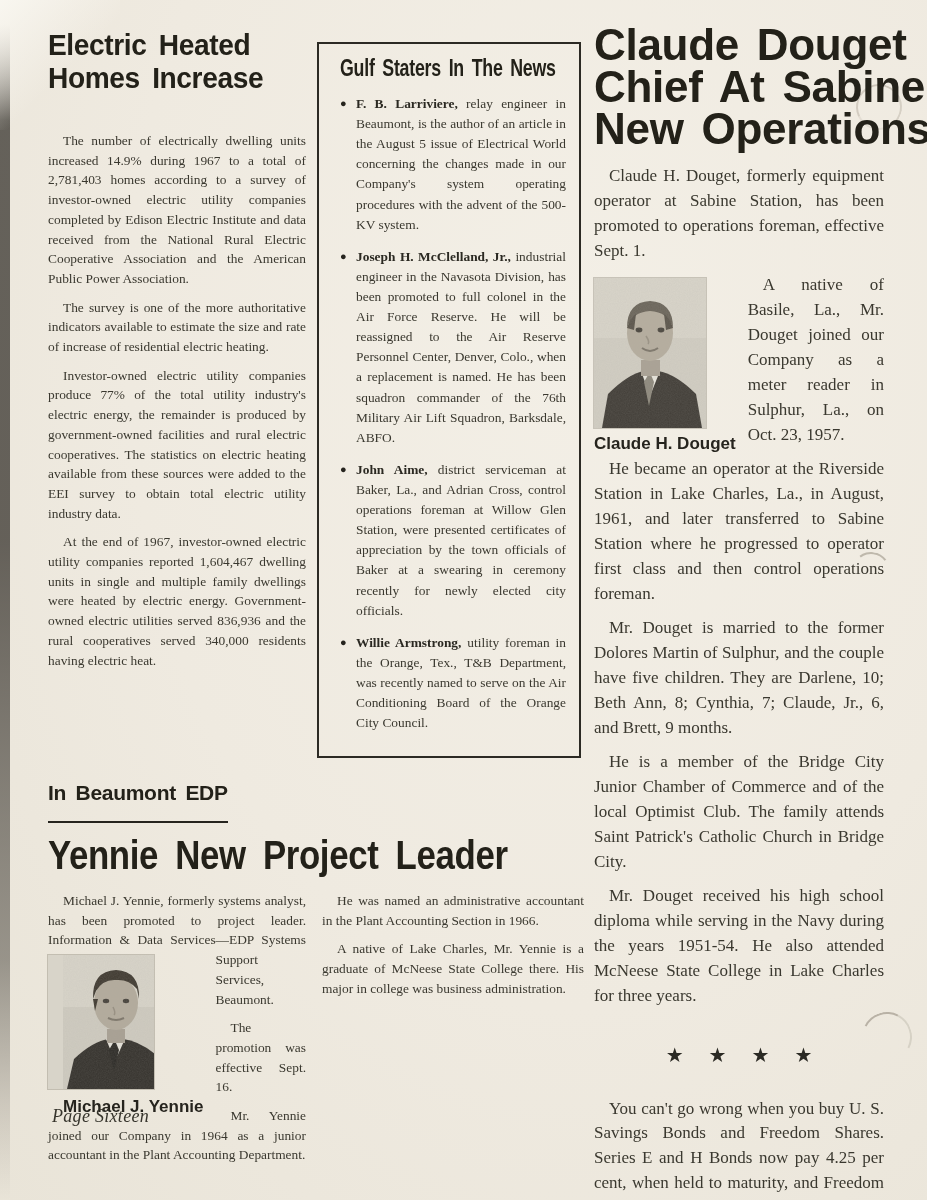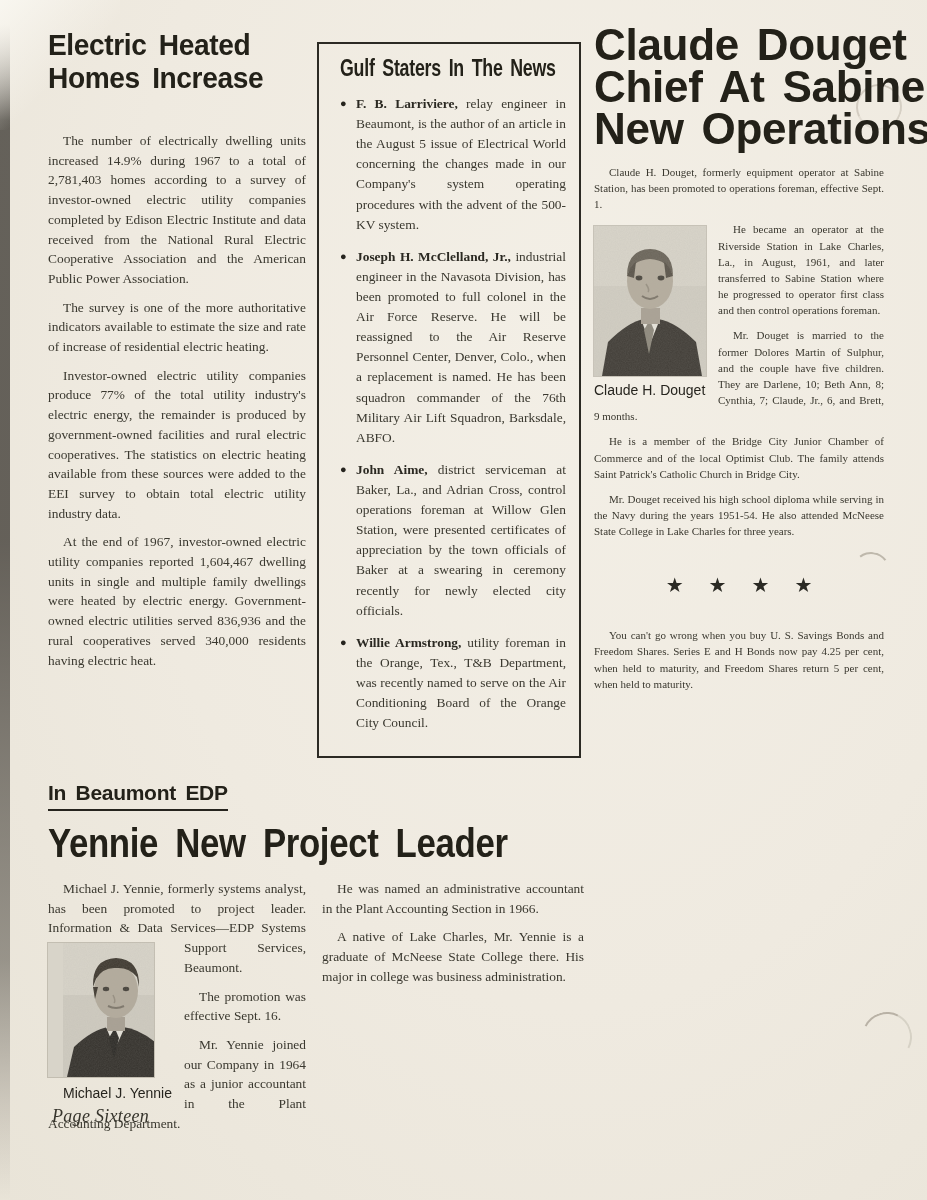--- a/index.html
+++ b/index.html
@@ -43,38 +43,38 @@
     letter-spacing:-0.3px;word-spacing:4px;margin:2px 0 12px 0;}
   ul.gulf-list{list-style:none;margin:0;padding:0;}
   li.gitem{position:relative;padding-left:16px;margin-bottom:12px;
     font-size:13.4px;line-height:1.5;text-align:justify;color:#3a382f;}
   li.gitem .bullet{position:absolute;left:0;top:1px;font-size:11px;color:#26241e;}
   li.gitem .gname{font-weight:700;color:#2b2922;}
 
   
   .col-right{position:absolute;left:594px;top:24px;width:290px;}
   .col-right .headline{font-size:44px;line-height:42px;letter-spacing:-0.3px;word-spacing:6px;margin-bottom:14px;}
-  .col-right p.body{font-size:11px;}
+  .col-right p.body{font-size:17px;}
 
   
   .photo-float{float:left;margin:5px 12px 2px 0;}
   .photo-frame{background:#d8d4c9;box-shadow:0 0 0 1px rgba(120,114,100,0.35);overflow:hidden;}
-  .photo-caption{font-family:"Liberation Sans", sans-serif;font-weight:400;
-    font-size:14px;color:#26241e;margin-top:6px;white-space:nowrap;}
+  .photo-caption{font-family:"Liberation Sans", sans-serif;font-weight:700;
+    font-size:17px;color:#26241e;margin-top:6px;white-space:nowrap;}
   .douget-photo .photo-frame{width:112px;height:150px;}
   .yennie-photo .photo-frame{width:106px;height:134px;}
 
   .stars-row{text-align:center;font-size:20px;letter-spacing:10px;color:#2b2a24;
     margin:34px 0 30px 0;padding-left:10px;}
 
   
   .yennie-sec{position:absolute;left:48px;top:781px;width:536px;}
   .kicker{display:inline-block;font-family:"Liberation Sans", sans-serif;font-weight:700;
     font-size:21px;color:#232119;letter-spacing:-0.3px;word-spacing:4px;
-    border-bottom:2.5px solid #26241e;padding-bottom:4px;margin:0 0 10px 0;}
+    border-bottom:2.5px solid #26241e;padding-bottom:16px;margin:0 0 10px 0;}
   .yennie-title{font-size:40px;line-height:44px;transform:scaleX(0.87);transform-origin:0 0;
     word-spacing:9px;margin-bottom:14px;white-space:nowrap;}
   .yennie-cols{display:flex;gap:16px;}
   .ycol-l{width:258px;}
   .ycol-r{width:262px;}
 
   .page-footer{position:absolute;left:52px;top:1106px;font-style:italic;
     font-size:18px;color:#36342c;letter-spacing:0.3px;}
 </style>
 </head>
@@ -148,20 +148,21 @@
           <path d="M79,50 Q76,40 70,36 L72,52 Z" fill="#5b554b"></path>
           <ellipse cx="45" cy="52" rx="3.4" ry="2.4" fill="#4a463e"></ellipse>
           <ellipse cx="67" cy="52" rx="3.4" ry="2.4" fill="#4a463e"></ellipse>
           <path d="M48,70 Q56,76 64,70" stroke="#7d766a" stroke-width="2" fill="none"></path>
           <path d="M52,58 Q56,64 54,66" stroke="#9a9284" stroke-width="1.6" fill="none"></path>
           <rect width="112" height="150" filter="url(#grain1)"></rect>
         </svg>
       </div>
       <div class="photo-caption">Claude H. Douget</div>
     </div>
+    <p class="body">A native of Basile, La., Mr. Douget joined our Company as a meter reader in Sulphur, La., on Oct. 23, 1957.</p>
     <p class="body">He became an operator at the Riverside Station in Lake Charles, La., in August, 1961, and later transferred to Sabine Station where he progressed to operator first class and then control operations foreman.</p>
   </div>
   <p class="body">Mr. Douget is married to the former Dolores Martin of Sulphur, and the couple have five children. They are Darlene, 10; Beth Ann, 8; Cynthia, 7; Claude, Jr., 6, and Brett, 9 months.</p>
   <p class="body">He is a member of the Bridge City Junior Chamber of Commerce and of the local Optimist Club. The family attends Saint Patrick's Catholic Church in Bridge City.</p>
   <p class="body">Mr. Douget received his high school diploma while serving in the Navy during the years 1951-54. He also attended McNeese State College in Lake Charles for three years.</p>
   <div class="stars-row">★ ★ ★ ★</div>
   <p class="body">You can't go wrong when you buy U. S. Savings Bonds and Freedom Shares. Series E and H Bonds now pay 4.25 per cent, when held to maturity, and Freedom Shares return 5 per cent, when held to maturity.</p>
 </div>
 
 <div class="yennie-sec">

